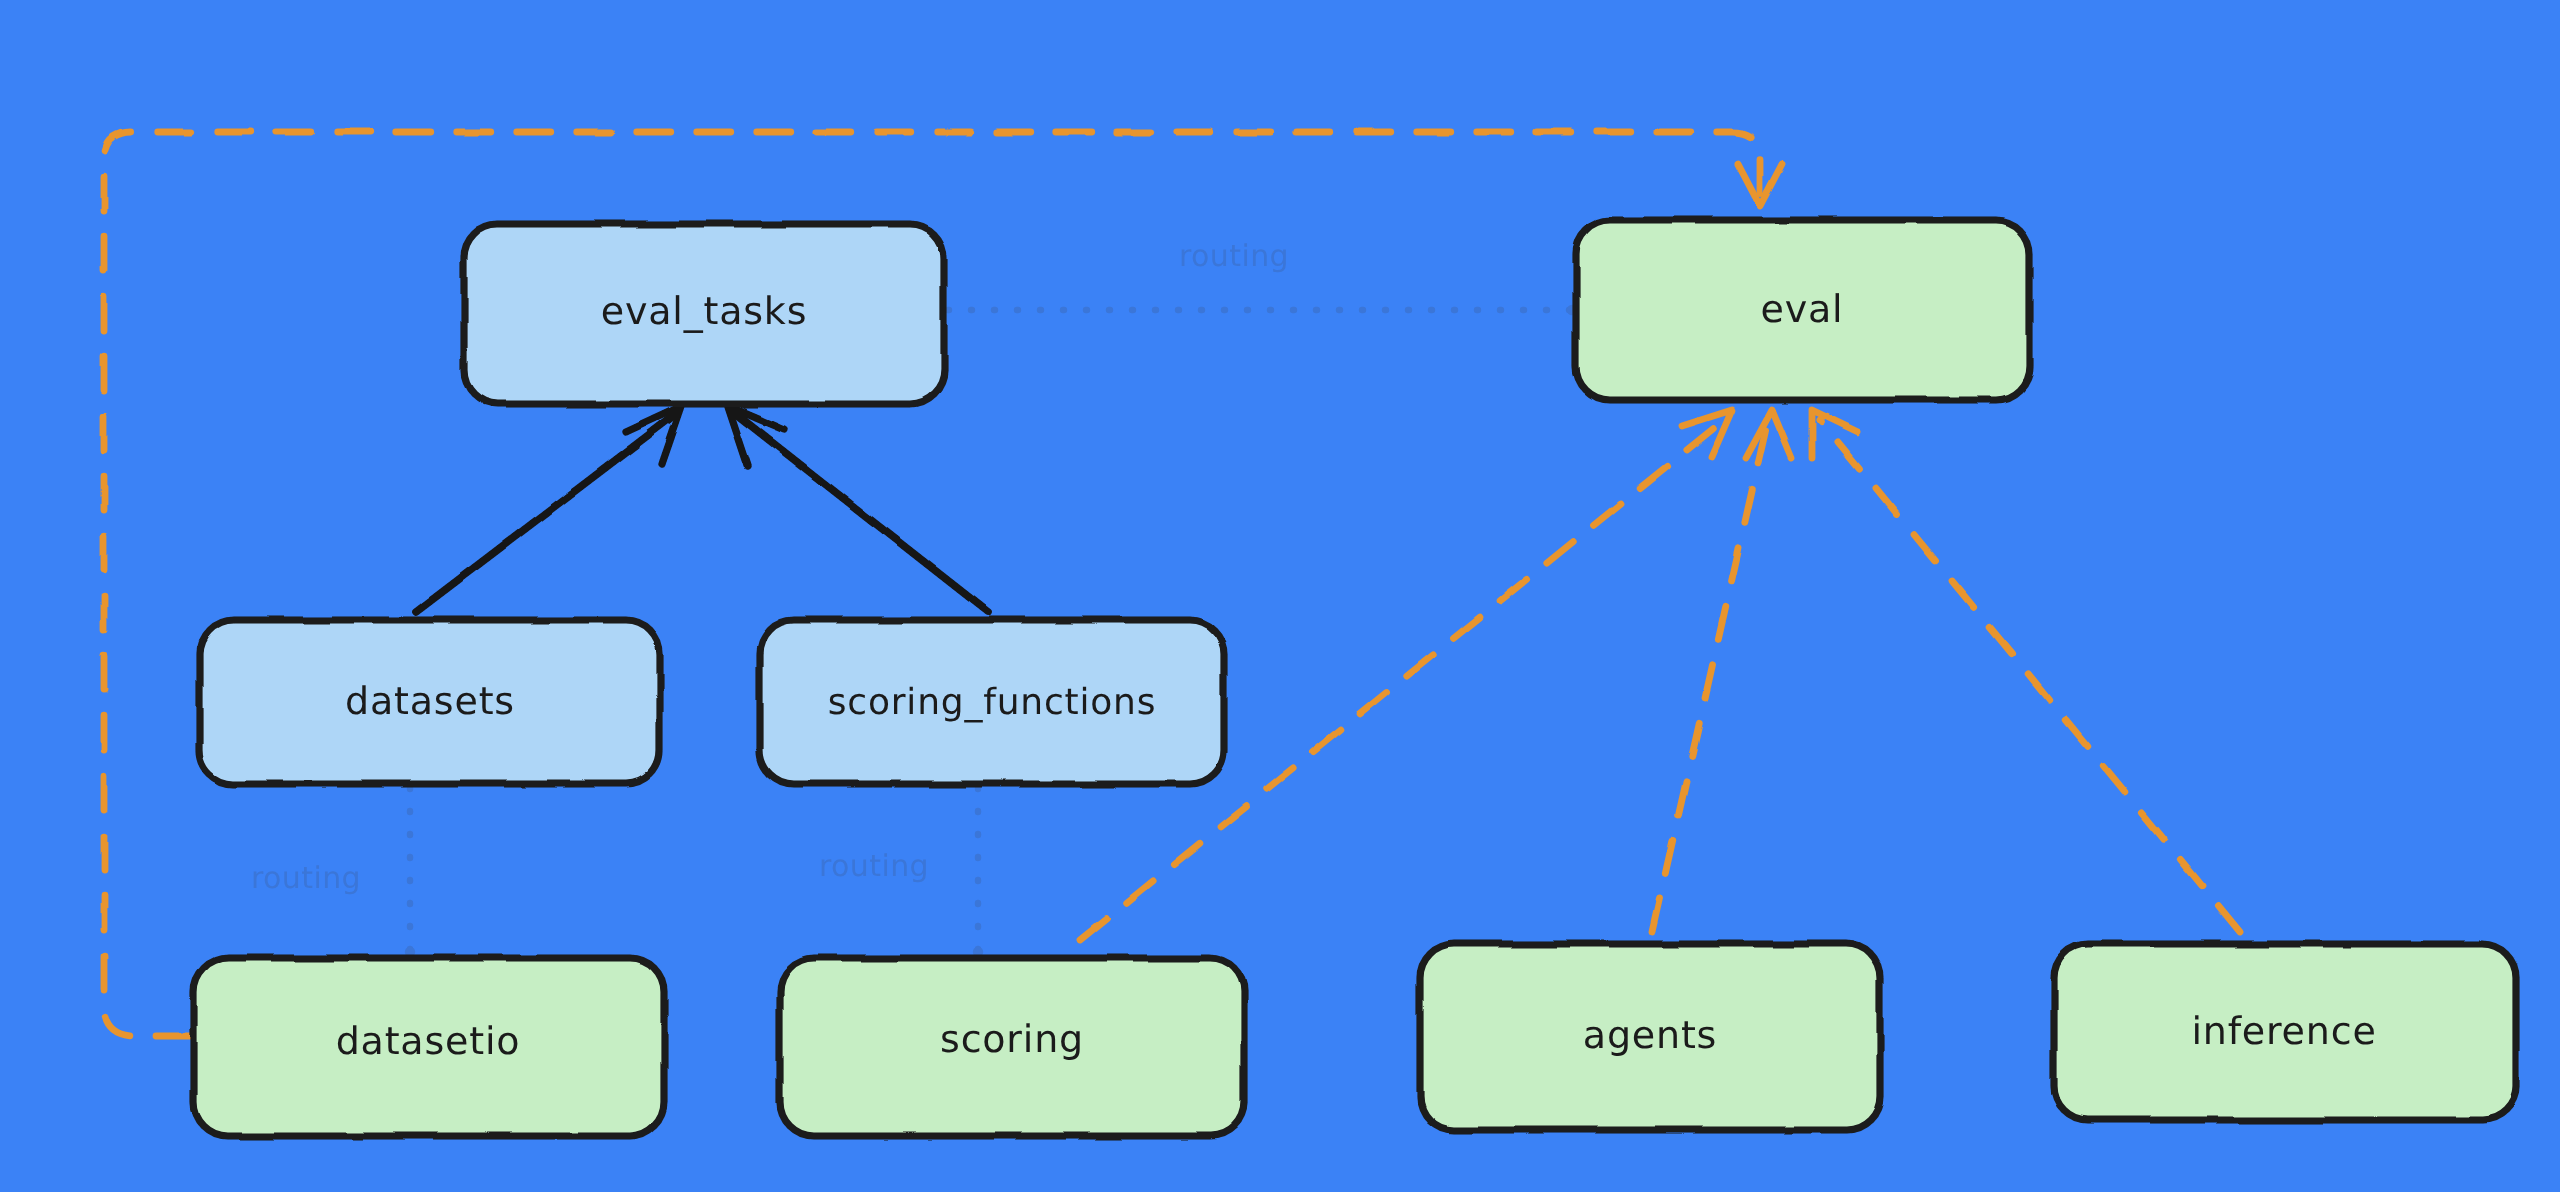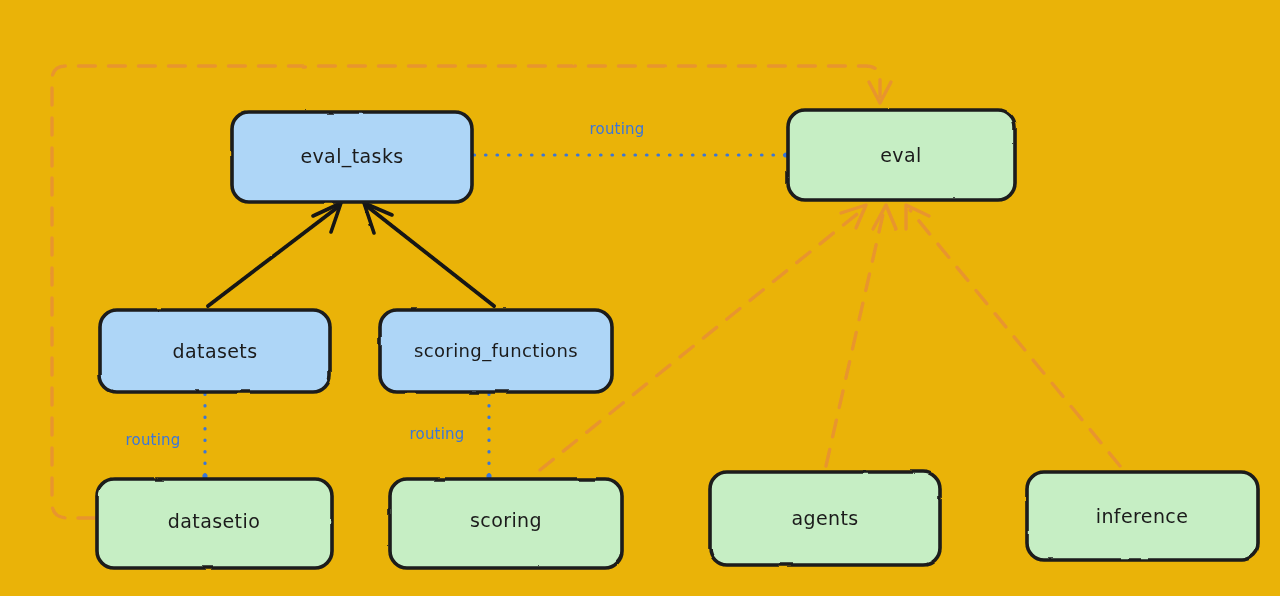--- a/index.html
+++ b/index.html
@@ -11,21 +11,21 @@
   body {
     width: 1280px;
     height: 596px;
     font-family: "DejaVu Sans", sans-serif;
     overflow: hidden;
   }
   #diagram-root {
     position: relative;
     width: 1280px;
     height: 596px;
-    background: #eab308;
+    background: #3b82f6;
   }
   svg#diagram-canvas {
     position: absolute;
     top: 0;
     left: 0;
     width: 1280px;
     height: 596px;
     display: block;
   }
   .node-label {

